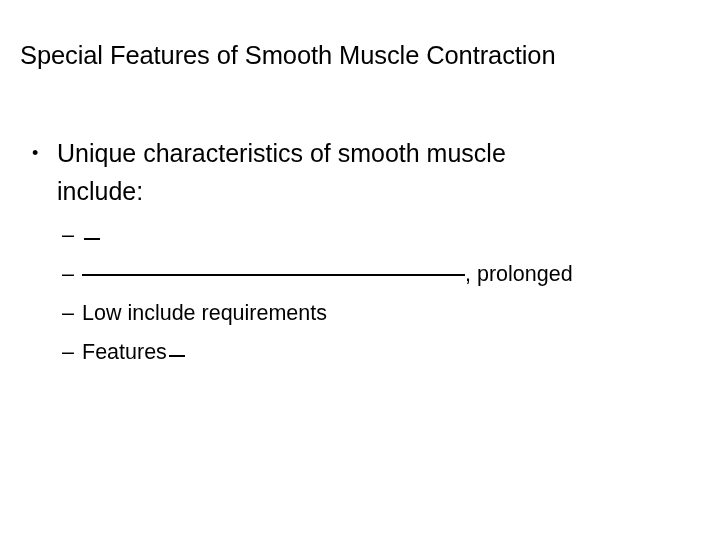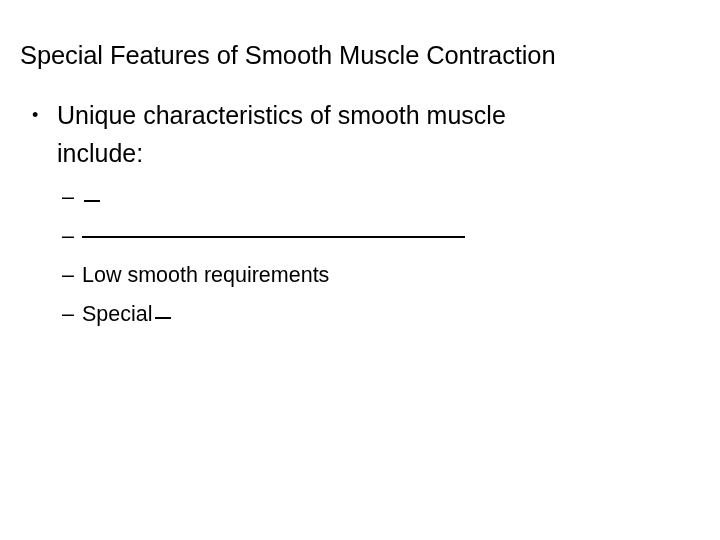--- a/index.html
+++ b/index.html
@@ -56,20 +56,21 @@
   .bullet-l1 .marker {
     position: absolute;
     left: 4px;
     top: 0;
     font-size: 18px;
     line-height: 38px;
   }
   .bullet-l1 .text {
     display: block;
     max-width: 540px;
+    margin-top: 38px;
   }
 
   
   .level2 {
     margin-top: 6px;
     padding-left: 34px;
   }
   .bullet-l2 {
     position: relative;
     padding-left: 20px;
@@ -123,30 +124,30 @@
     <div class="level2">
 
       <div class="bullet-l2">
         <span class="marker">–</span>
         <span class="blank-short"></span>
         
       </div>
 
       <div class="bullet-l2">
         <span class="marker">–</span>
-        <span class="blank-long"></span>
+        <span class="blank-long"></span><span>, prolonged</span>
         
       </div>
 
       <div class="bullet-l2">
         <span class="marker">–</span>
-        <span>Low smooth requirements</span>
+        <span>Low include requirements</span>
       </div>
 
       <div class="bullet-l2">
         <span class="marker">–</span>
-        <span>Special</span><span class="blank-short"></span>
+        <span>Features</span><span class="blank-short"></span>
         
       </div>
 
     </div>
   </div>
 </div>
 
 </body></html>

